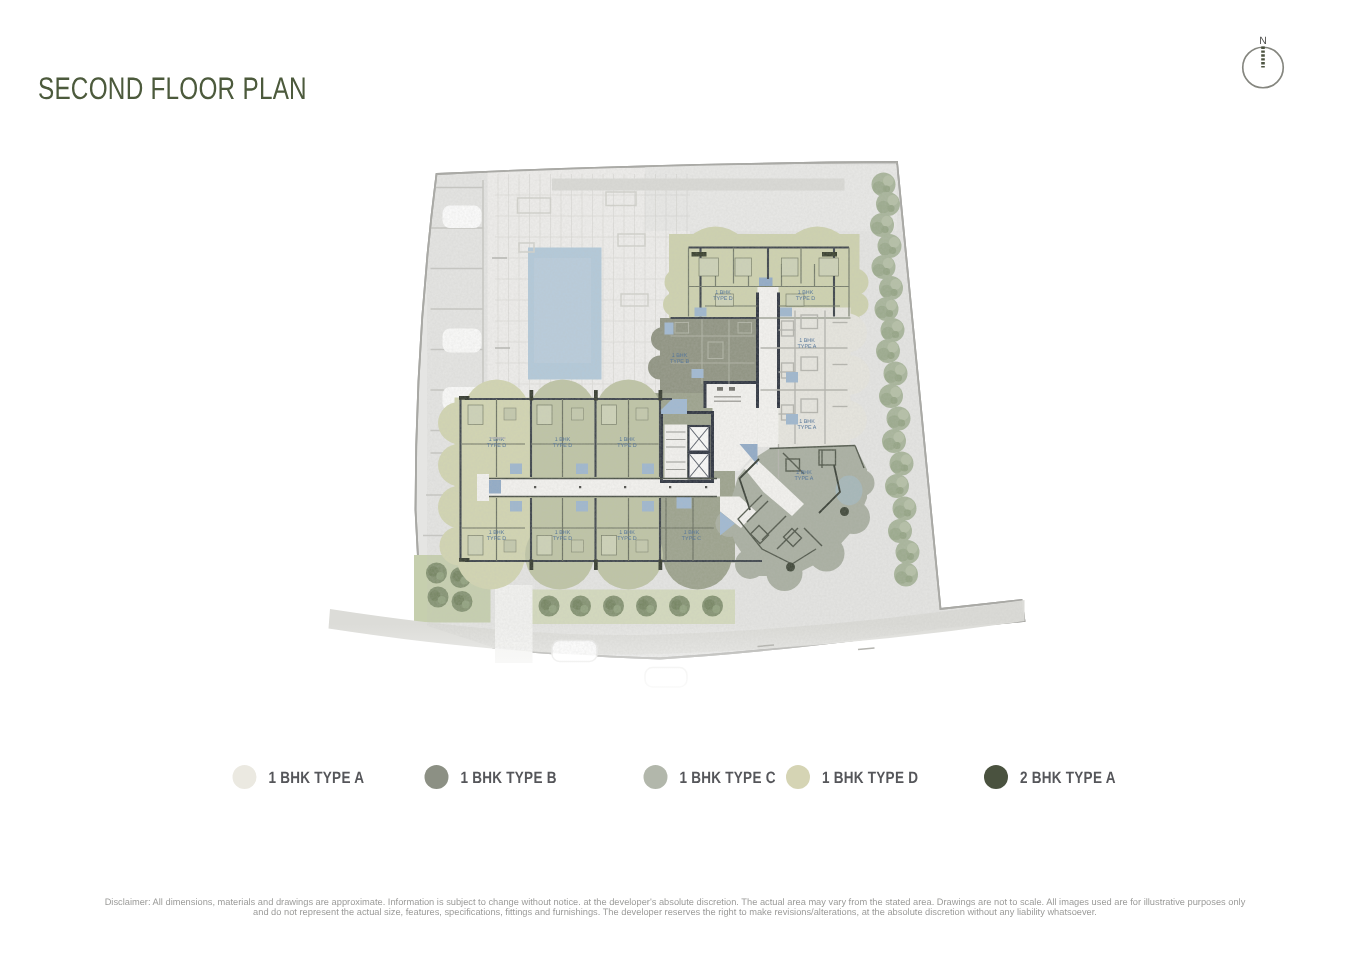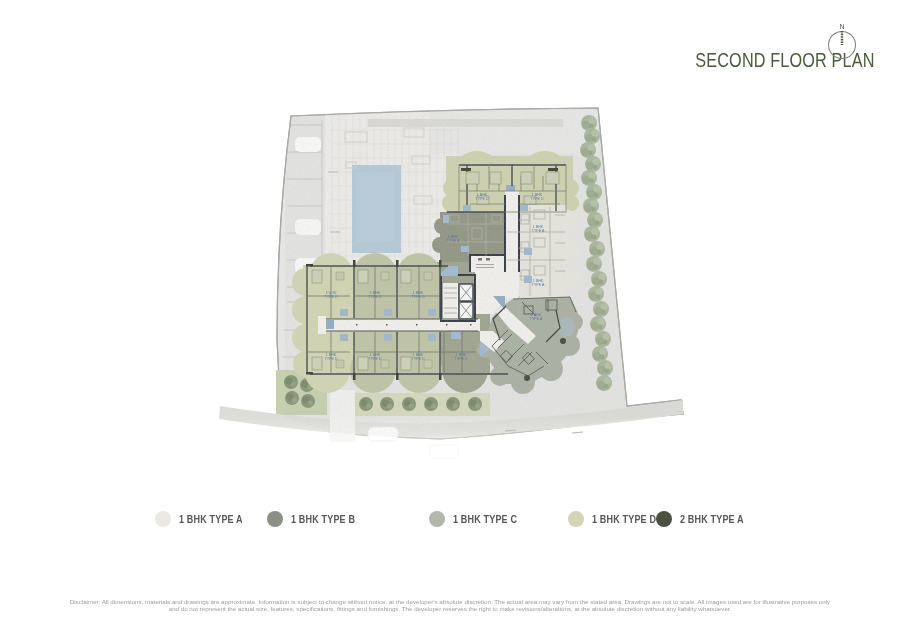--- a/index.html
+++ b/index.html
@@ -1,17 +1,17 @@
 <!DOCTYPE html>
 <html><head>
 <meta charset="utf-8">
 <style>
 html,body{margin:0;padding:0}
 body{width:900px;height:637px;background:#ffffff;font-family:"Liberation Sans",sans-serif;position:relative;overflow:hidden}
-.title{position:absolute;left:0;top:47.5px;width:900px;text-align:right;font-size:20.8px;letter-spacing:0.2px;color:#4c5a3c}
+.title{position:absolute;left:0;top:47.5px;width:900px;text-align:left;font-size:20.8px;letter-spacing:0.2px;color:#4c5a3c}
 .title span{display:inline-block;transform:scaleX(0.78);transform-origin:50% 50%}
 .legend{position:absolute;left:0;top:511px;width:796px;height:22px;font-size:11px;color:#55565a;font-weight:bold}
 .leg-item{position:absolute;top:0;height:17px;line-height:17px;white-space:nowrap}
 .leg-item .sw{display:inline-block;width:16px;height:16px;border-radius:8px;vertical-align:middle;margin-right:8px;margin-top:-2px}
 .leg-item .lt{display:inline-block;transform:scaleX(0.82);transform-origin:0 50%;letter-spacing:0.2px}
 .disclaimer{position:absolute;left:0;top:598px;width:900px;text-align:center;font-size:6.2px;line-height:7.3px;color:#9c9c9a}
 svg{position:absolute;left:0;top:0}
 </style>
 </head>
 <body>
@@ -472,22 +472,22 @@
 <circle cx="842" cy="45" r="13.5" fill="none" stroke="#85867f" stroke-width="1.1"></circle>
 <line x1="842" y1="31" x2="842" y2="45" stroke="#4c5340" stroke-width="2.4" stroke-dasharray="1.6,1"></line>
 <text x="842" y="29" font-size="7px" fill="#4e4e4c" text-anchor="middle" font-family="Liberation Sans">N</text>
 </g>
 </svg>
 
 <div class="legend">
 
 <span class="leg-item" style="left:155px"><span class="sw" style="background:#ebe9e1"></span><span class="lt">1 BHK TYPE A</span></span>
 
-<span class="leg-item" style="left:267px"><span class="sw" style="background:#8c9084"></span><span class="lt">1 BHK TYPE B</span></span>
+<span class="leg-item" style="left:283px"><span class="sw" style="background:#8c9084"></span><span class="lt">1 BHK TYPE B</span></span>
 
 <span class="leg-item" style="left:429px"><span class="sw" style="background:#b2b7ab"></span><span class="lt">1 BHK TYPE C</span></span>
 
-<span class="leg-item" style="left:568px"><span class="sw" style="background:#d5d4b4"></span><span class="lt">1 BHK TYPE D</span></span>
+<span class="leg-item" style="left:524px"><span class="sw" style="background:#d5d4b4"></span><span class="lt">1 BHK TYPE D</span></span>
 
 <span class="leg-item" style="left:656px"><span class="sw" style="background:#4a523f"></span><span class="lt">2 BHK TYPE A</span></span>
 </div>
 
 <div class="disclaimer">Disclaimer: All dimensions, materials and drawings are approximate. Information is subject to change without notice. at the developer's absolute discretion. The actual area may vary from the stated area. Drawings are not to scale. All images used are for illustrative purposes only<br>and do not represent the actual size, features, specifications, fittings and furnishings. The developer reserves the right to make revisions/alterations, at the absolute discretion without any liability whatsoever.</div>
 
 </body></html>

